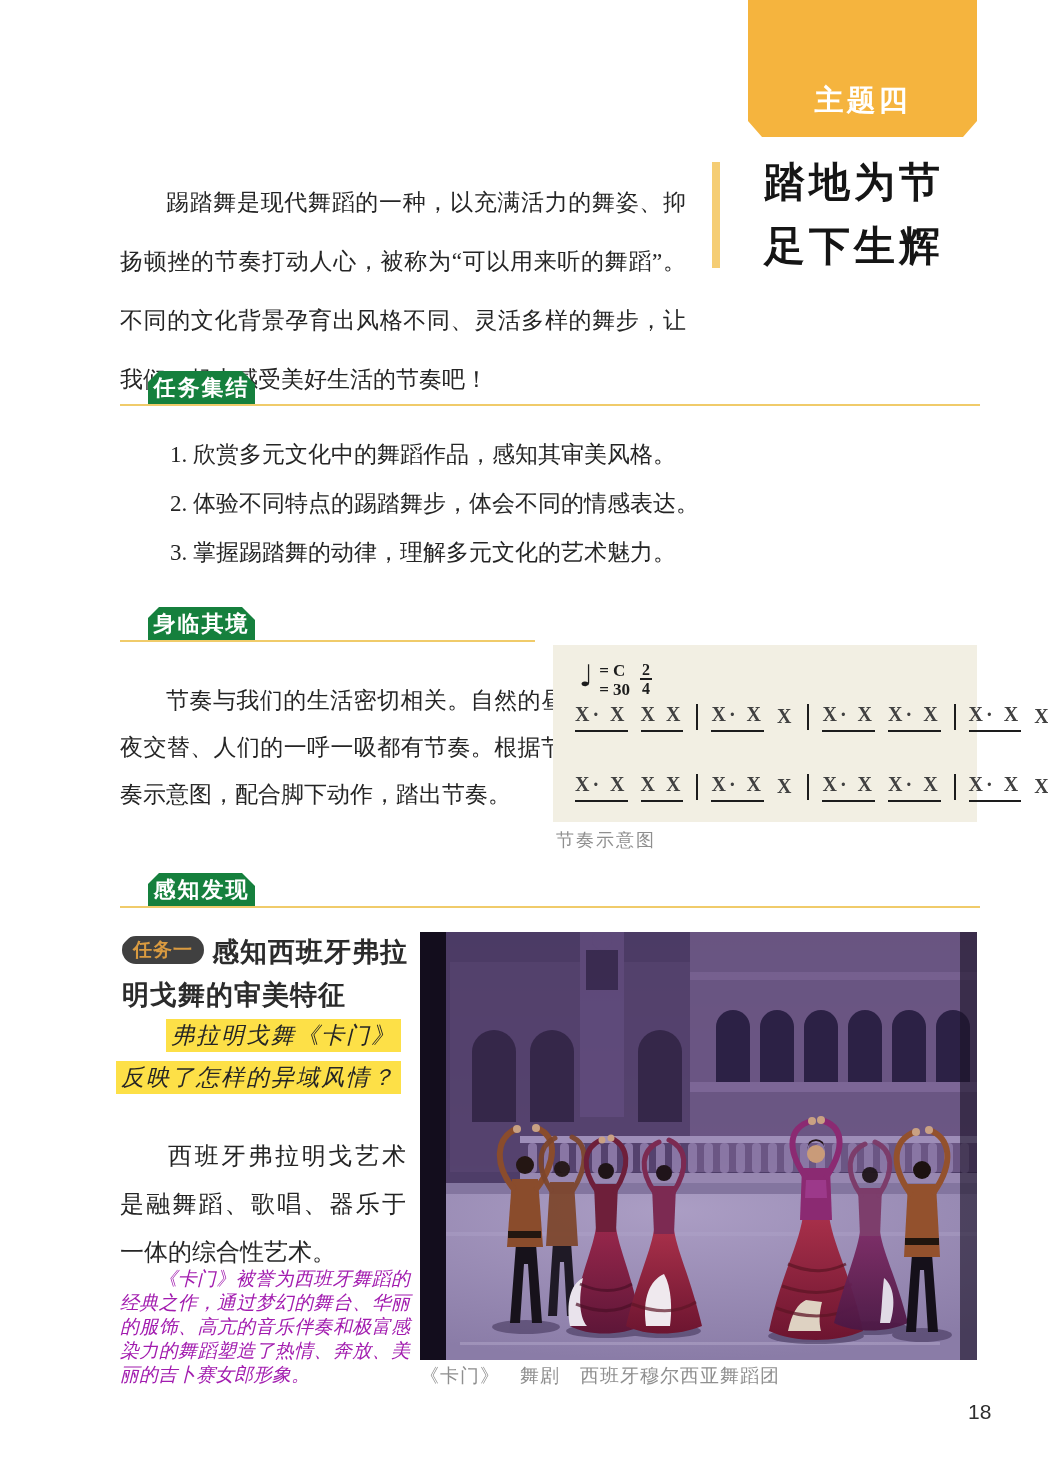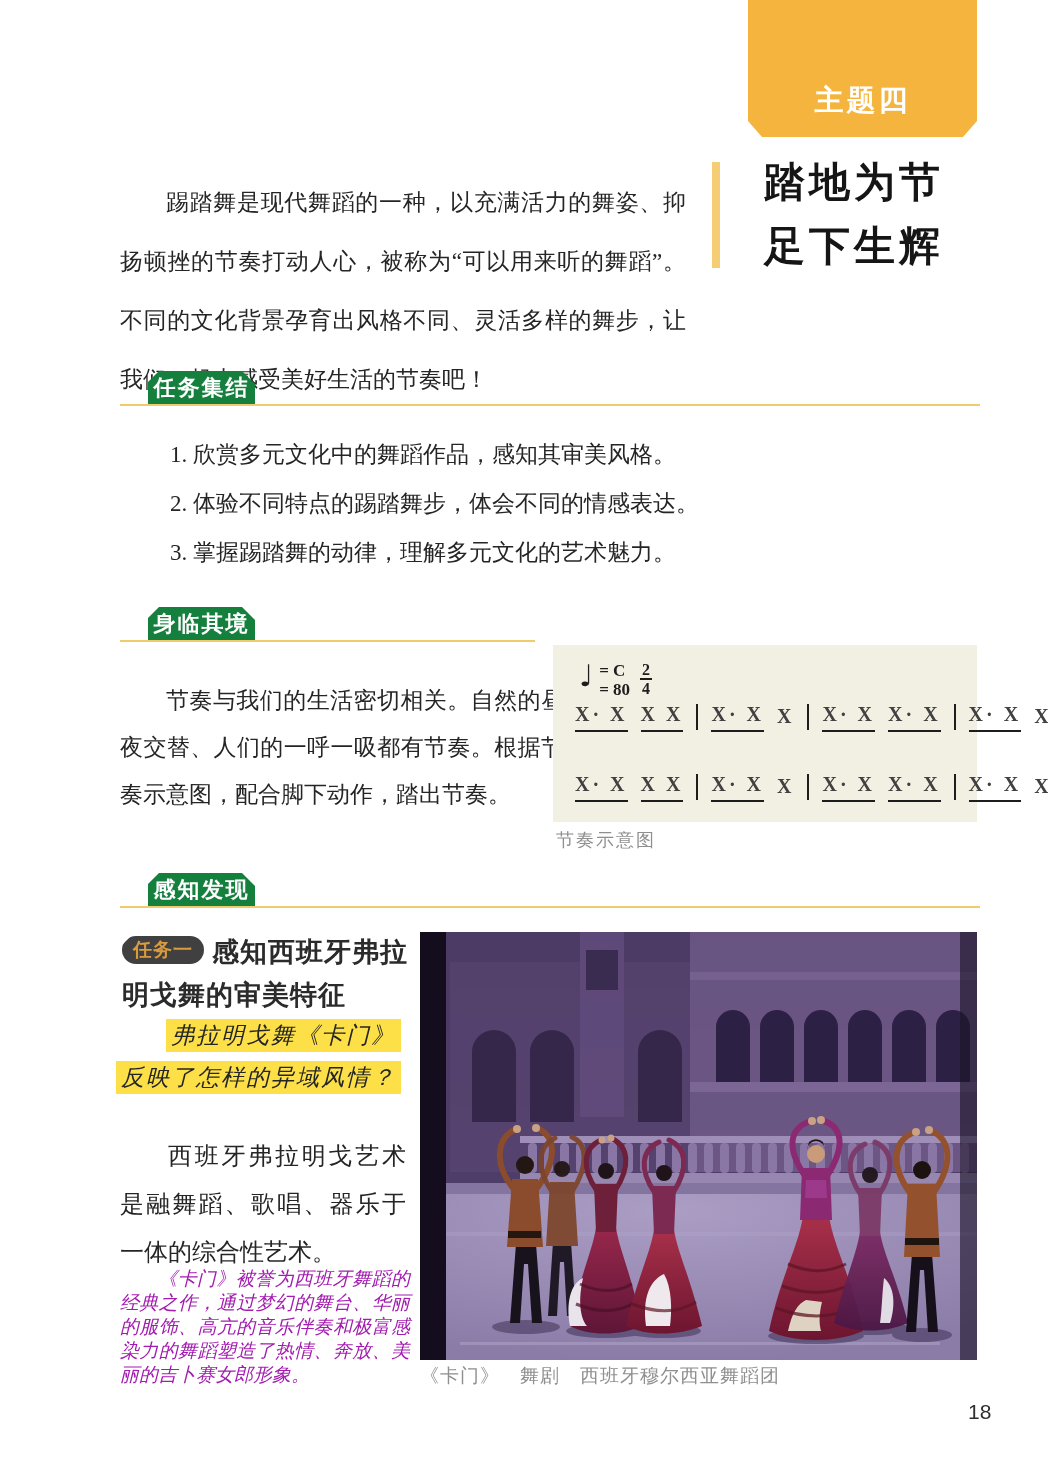--- a/index.html
+++ b/index.html
@@ -106,21 +106,21 @@
     <span>身临其境</span>
   </div>
   <div class="abs sect-line" style="left:120px;top:640px;width:415px;"></div>
   <p class="abs immersive-p serif">节奏与我们的生活密切相关。自然的昼夜交替、人们的一呼一吸都有节奏。根据节奏示意图，配合脚下动作，踏出节奏。</p>
 
   <div class="abs notation-box">
     <div class="tempo">
       <span class="note">♩</span>
       <span class="tcol">
         <span>= C</span>
-        <span>= 80</span>
+        <span>= 30</span>
       </span>
       <span class="frac">
         <span class="num">2</span>
         <span>4</span>
       </span>
     </div>
     <div class="rhythm" style="top:58px;">
         <span class="grp u">X· X</span>
         <span class="grp u">X X</span>
         <span class="bar"></span>

